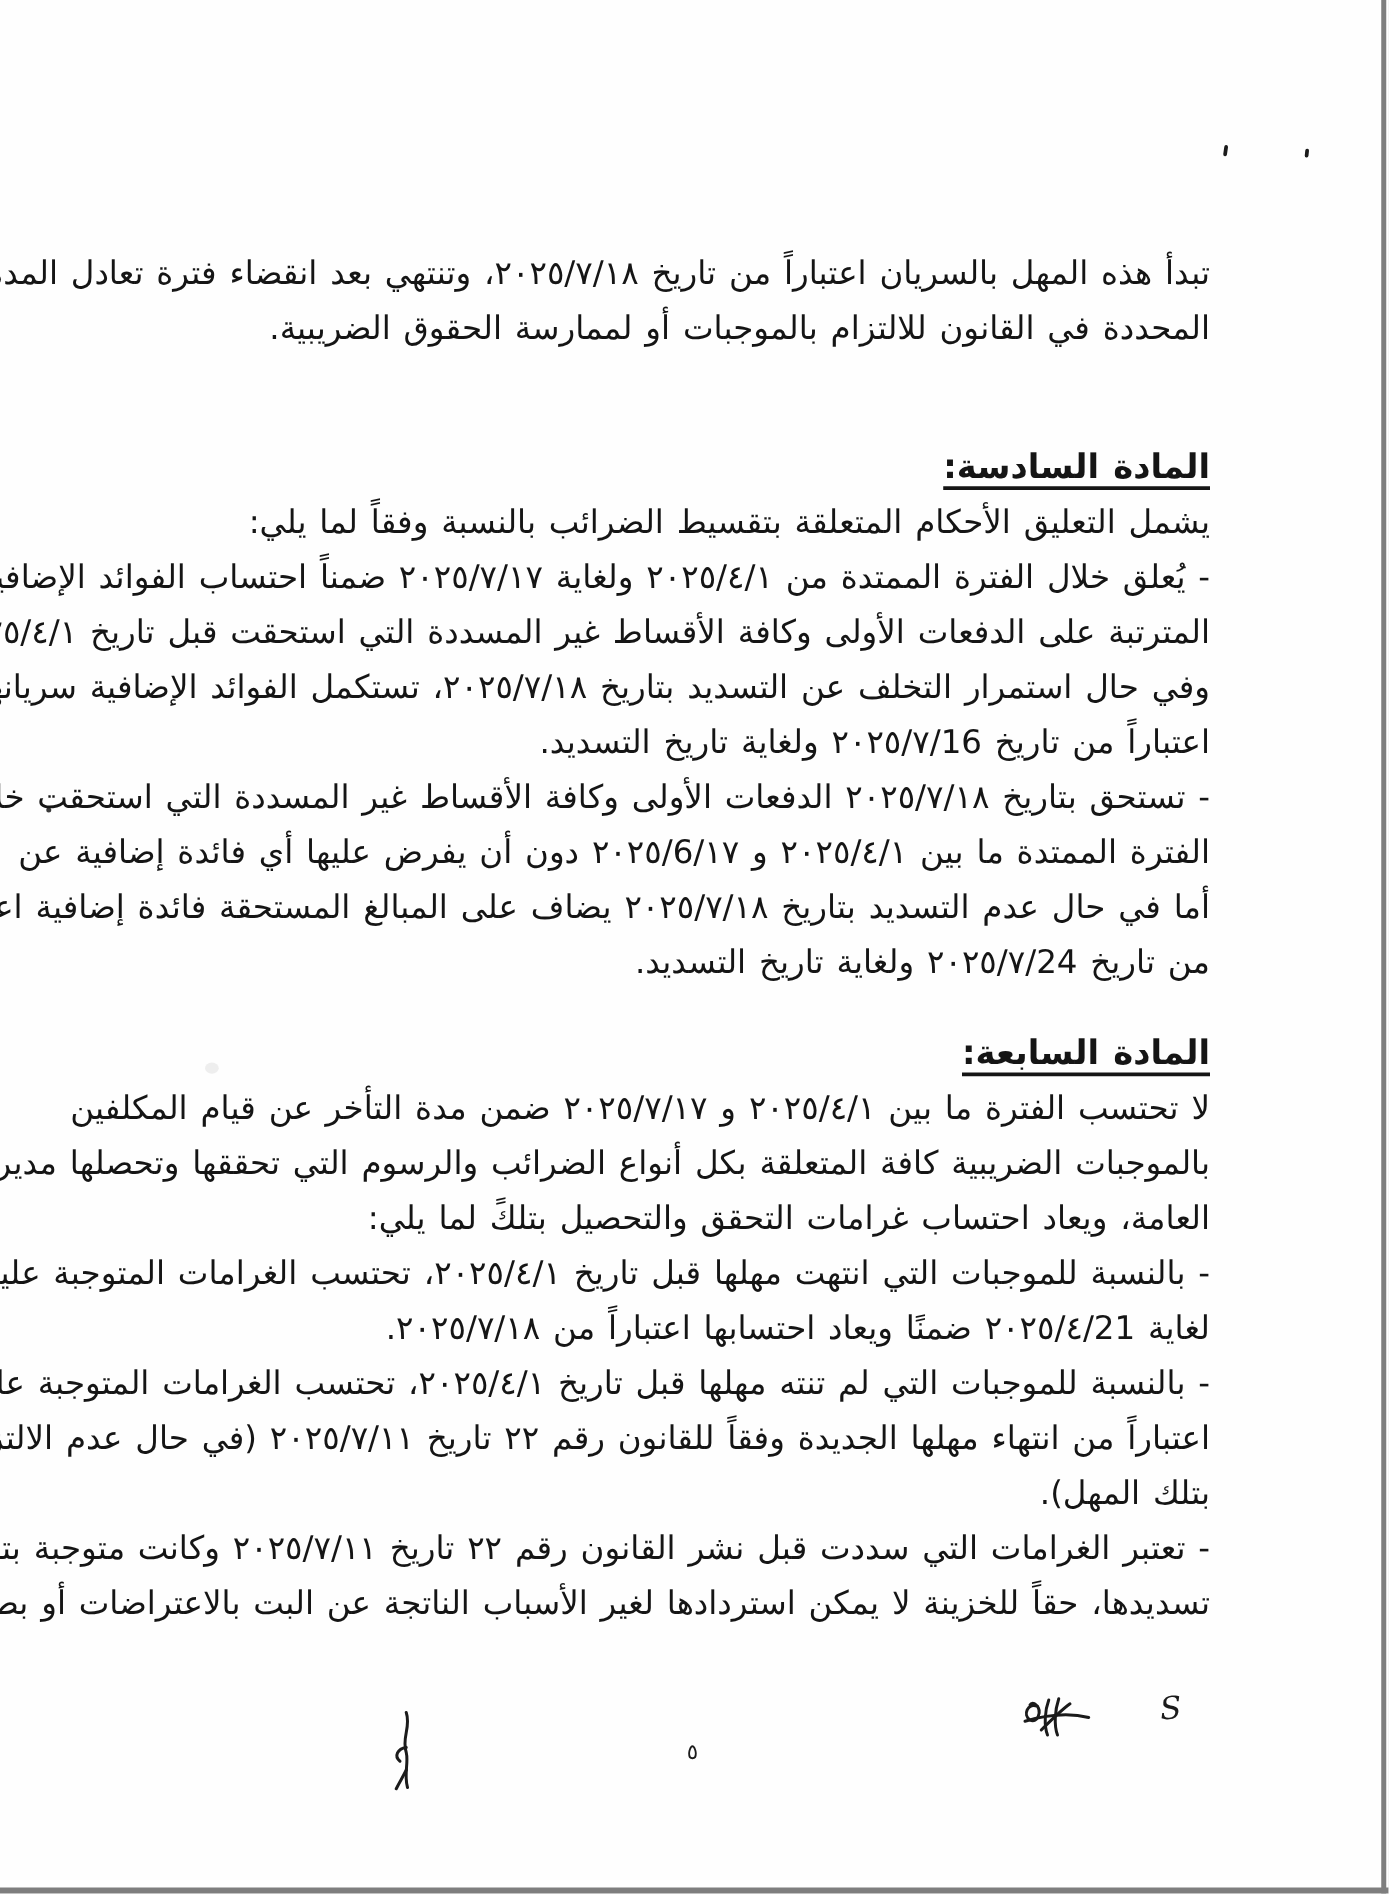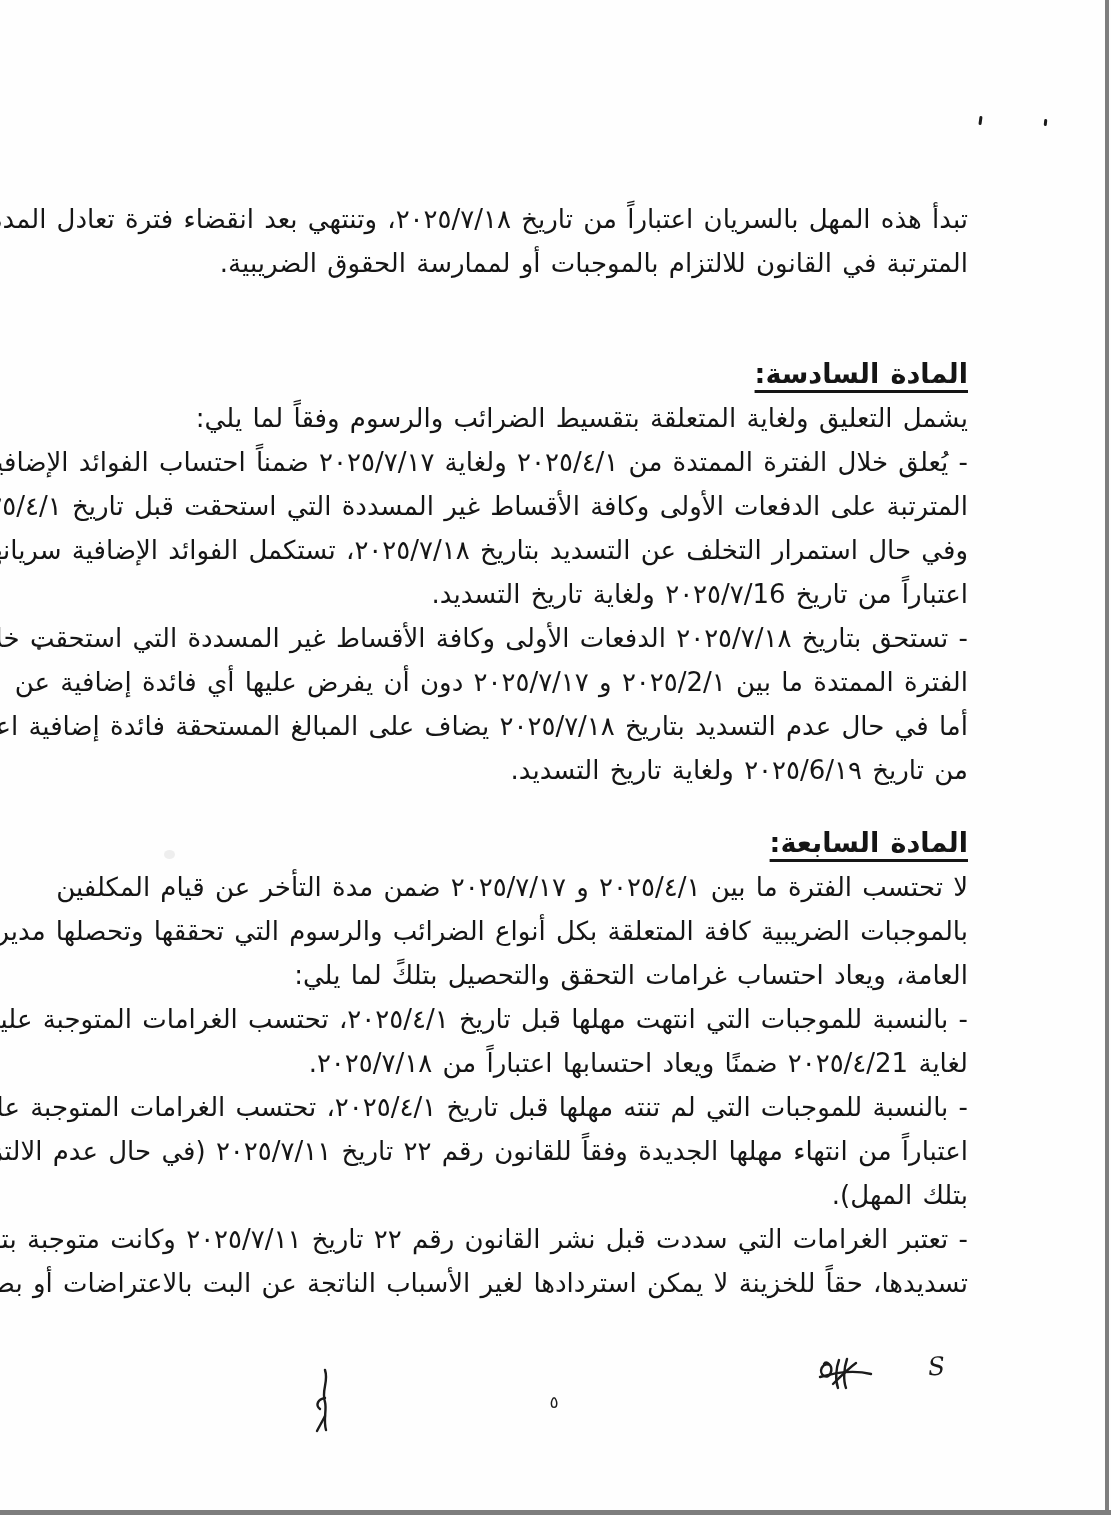--- a/index.html
+++ b/index.html
@@ -62,31 +62,31 @@
   <div class="edge-right"></div>
   <div class="edge-bottom"></div>
 
   <div class="speck speck-1"></div>
   <div class="speck speck-2"></div>
   <div class="dot-left"></div>
   <div class="smudge"></div>
 
   <div class="textblock">
     <div class="ln full">تبدأ هذه المهل بالسريان اعتباراً من تاريخ ٢٠٢٥/٧/١٨، وتنتهي بعد انقضاء فترة تعادل المدة</div>
-    <div class="ln end">المترتبة في القانون للالتزام بالموجبات أو لممارسة الحقوق الضريبية.</div>
+    <div class="ln end">المحددة في القانون للالتزام بالموجبات أو لممارسة الحقوق الضريبية.</div>
     <div class="ln head gap-a6"><span class="u">المادة السادسة:</span></div>
-    <div class="ln end">يشمل التعليق ولغاية المتعلقة بتقسيط الضرائب والرسوم وفقاً لما يلي:</div>
+    <div class="ln end">يشمل التعليق الأحكام المتعلقة بتقسيط الضرائب بالنسبة وفقاً لما يلي:</div>
     <div class="ln full">- يُعلق خلال الفترة الممتدة من ٢٠٢٥/٤/١ ولغاية ٢٠٢٥/٧/١٧ ضمناً احتساب الفوائد الإضافية</div>
     <div class="ln end">المترتبة على الدفعات الأولى وكافة الأقساط غير المسددة التي استحقت قبل تاريخ ٢٠٢٥/٤/١.</div>
     <div class="ln full">وفي حال استمرار التخلف عن التسديد بتاريخ ٢٠٢٥/٧/١٨، تستكمل الفوائد الإضافية سريانها</div>
     <div class="ln end">اعتباراً من تاريخ ٢٠٢٥/٧/16 ولغاية تاريخ التسديد.</div>
     <div class="ln full">- تستحق بتاريخ ٢٠٢٥/٧/١٨ الدفعات الأولى وكافة الأقساط غير المسددة التي استحقت خلال</div>
-    <div class="ln full">الفترة الممتدة ما بين ٢٠٢٥/2/١ و ٢٠٢٥/٧/١٧ دون أن يفرض عليها أي فائدة إضافية عن</div>
+    <div class="ln full">الفترة الممتدة ما بين ٢٠٢٥/٤/١ و ٢٠٢٥/6/١٧ دون أن يفرض عليها أي فائدة إضافية عن</div>
     <div class="ln full">أما في حال عدم التسديد بتاريخ ٢٠٢٥/٧/١٨ يضاف على المبالغ المستحقة فائدة إضافية اعتباراً</div>
-    <div class="ln end">من تاريخ ٢٠٢٥/6/١٩ ولغاية تاريخ التسديد.</div>
+    <div class="ln end">من تاريخ ٢٠٢٥/٧/24 ولغاية تاريخ التسديد.</div>
     <div class="ln head gap-a7"><span class="u">المادة السابعة:</span></div>
     <div class="ln full">لا تحتسب الفترة ما بين ٢٠٢٥/٤/١ و ٢٠٢٥/٧/١٧ ضمن مدة التأخر عن قيام المكلفين</div>
     <div class="ln full">بالموجبات الضريبية كافة المتعلقة بكل أنواع الضرائب والرسوم التي تحققها وتحصلها مديرية المالية</div>
     <div class="ln end">العامة، ويعاد احتساب غرامات التحقق والتحصيل بتلكً لما يلي:</div>
     <div class="ln full">- بالنسبة للموجبات التي انتهت مهلها قبل تاريخ ٢٠٢٥/٤/١، تحتسب الغرامات المتوجبة عليها</div>
     <div class="ln end">لغاية ٢٠٢٥/٤/21 ضمنًا ويعاد احتسابها اعتباراً من ٢٠٢٥/٧/١٨.</div>
     <div class="ln full">- بالنسبة للموجبات التي لم تنته مهلها قبل تاريخ ٢٠٢٥/٤/١، تحتسب الغرامات المتوجبة عليها</div>
     <div class="ln full">اعتباراً من انتهاء مهلها الجديدة وفقاً للقانون رقم ٢٢ تاريخ ٢٠٢٥/٧/١١ (في حال عدم الالتزام</div>
     <div class="ln end">بتلك المهل).</div>
     <div class="ln full">- تعتبر الغرامات التي سددت قبل نشر القانون رقم ٢٢ تاريخ ٢٠٢٥/٧/١١ وكانت متوجبة بتاريخ</div>

